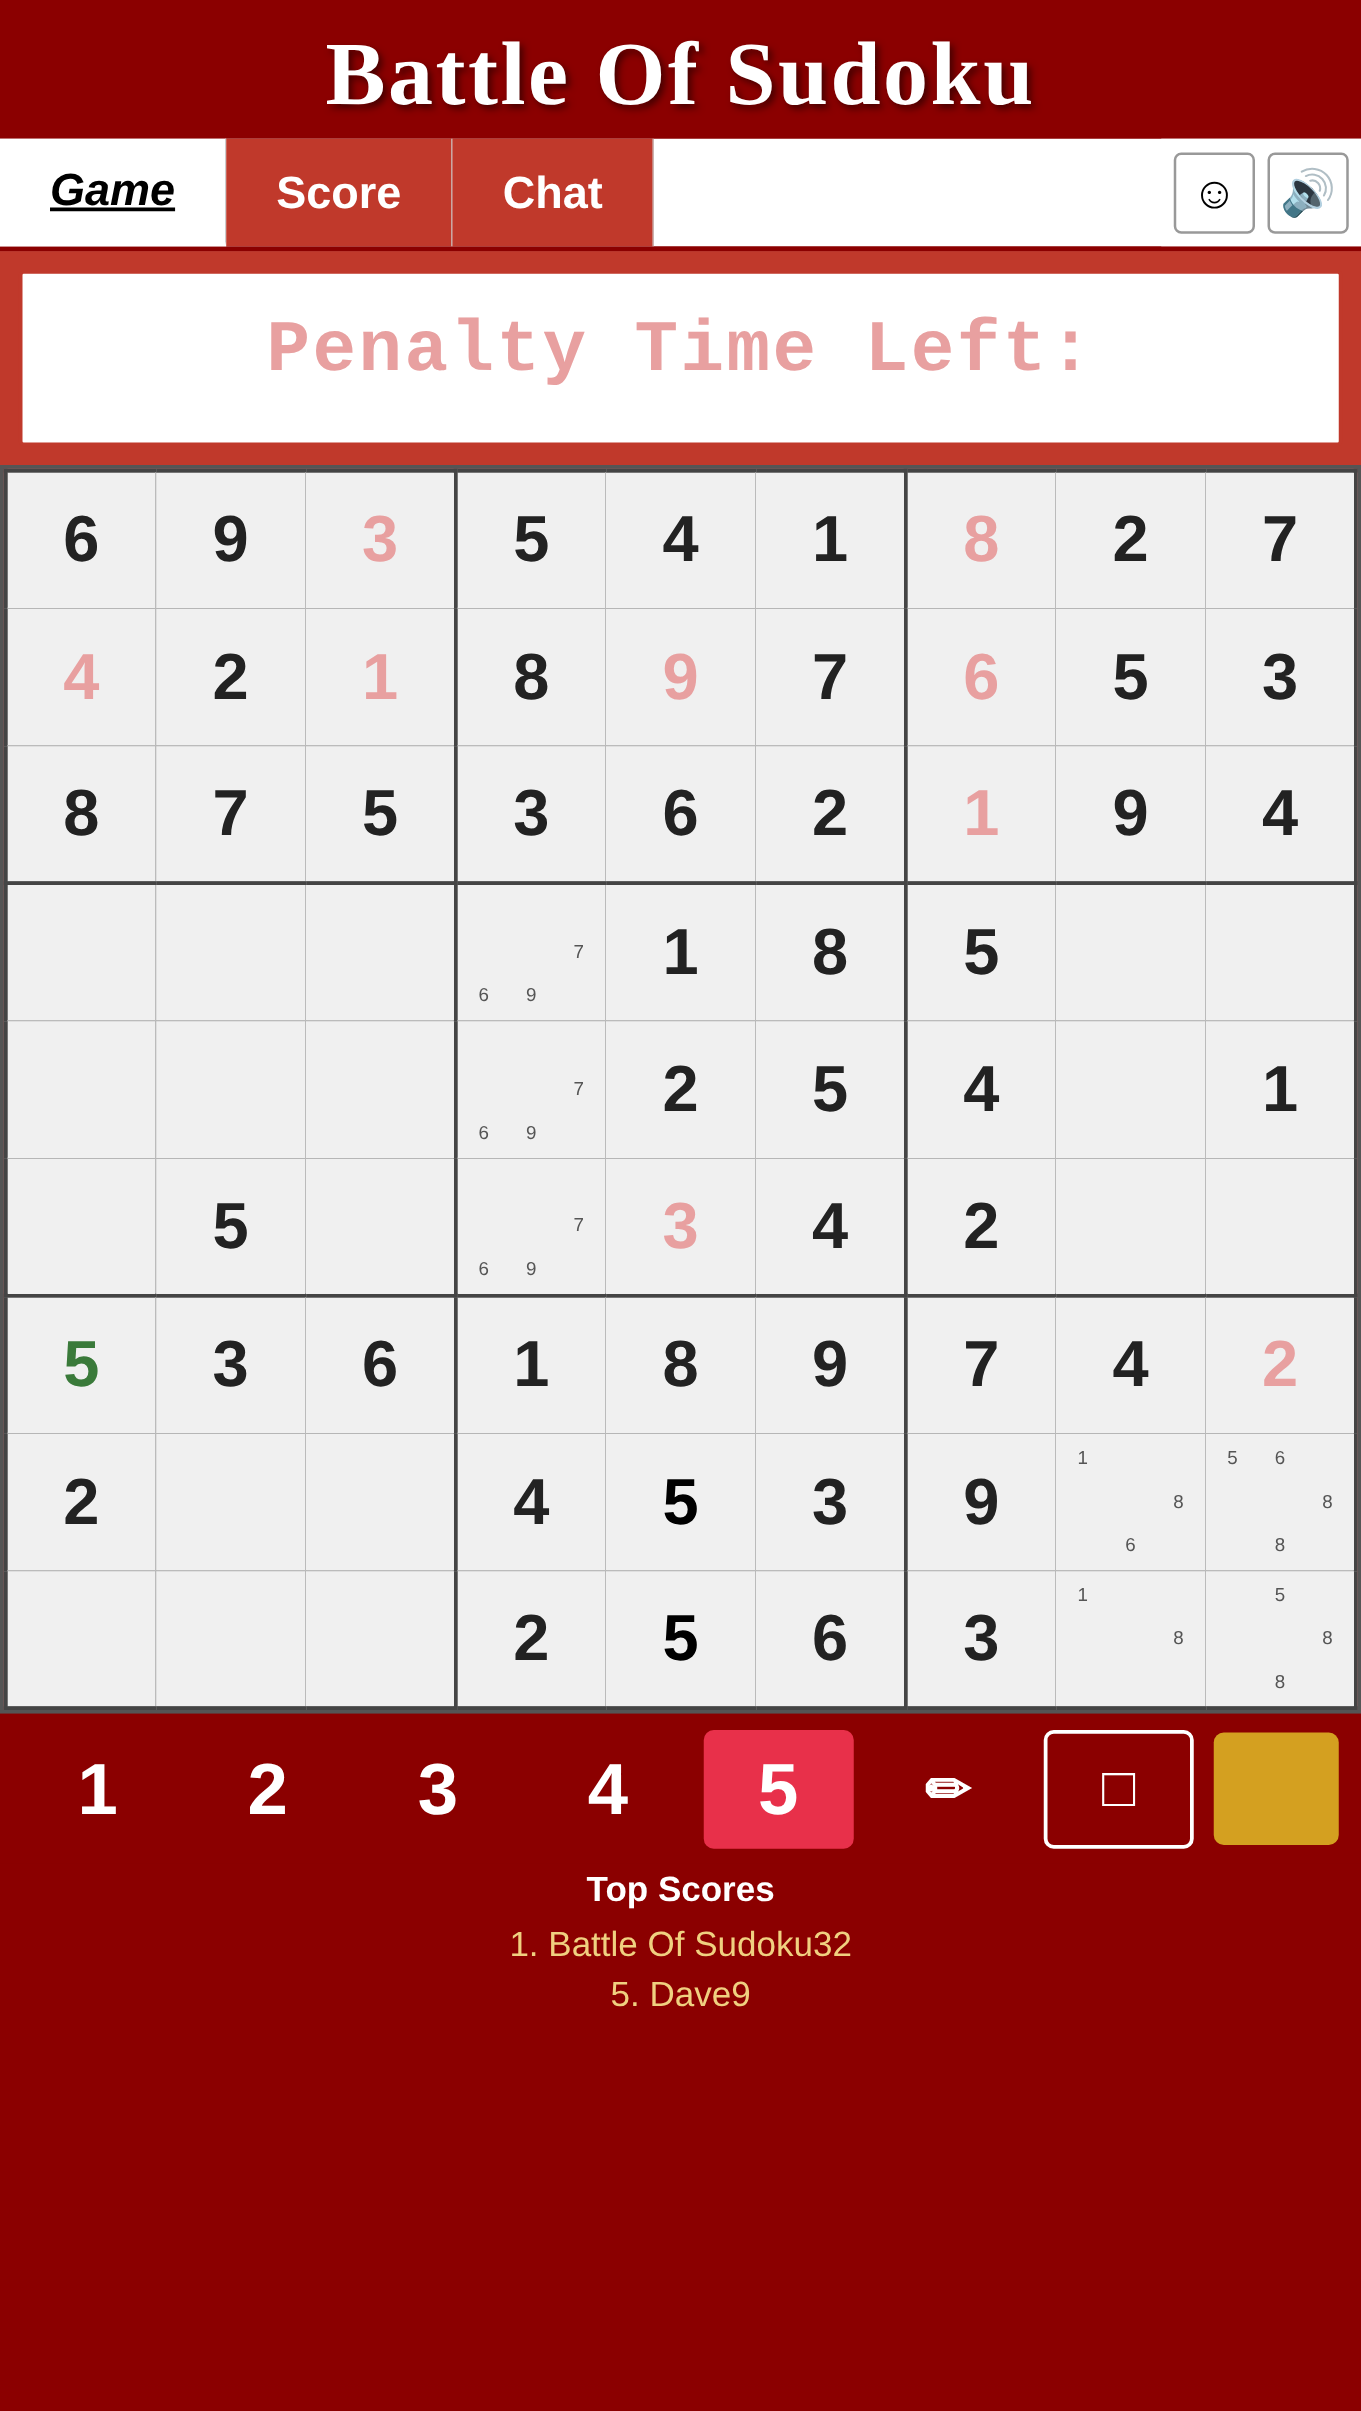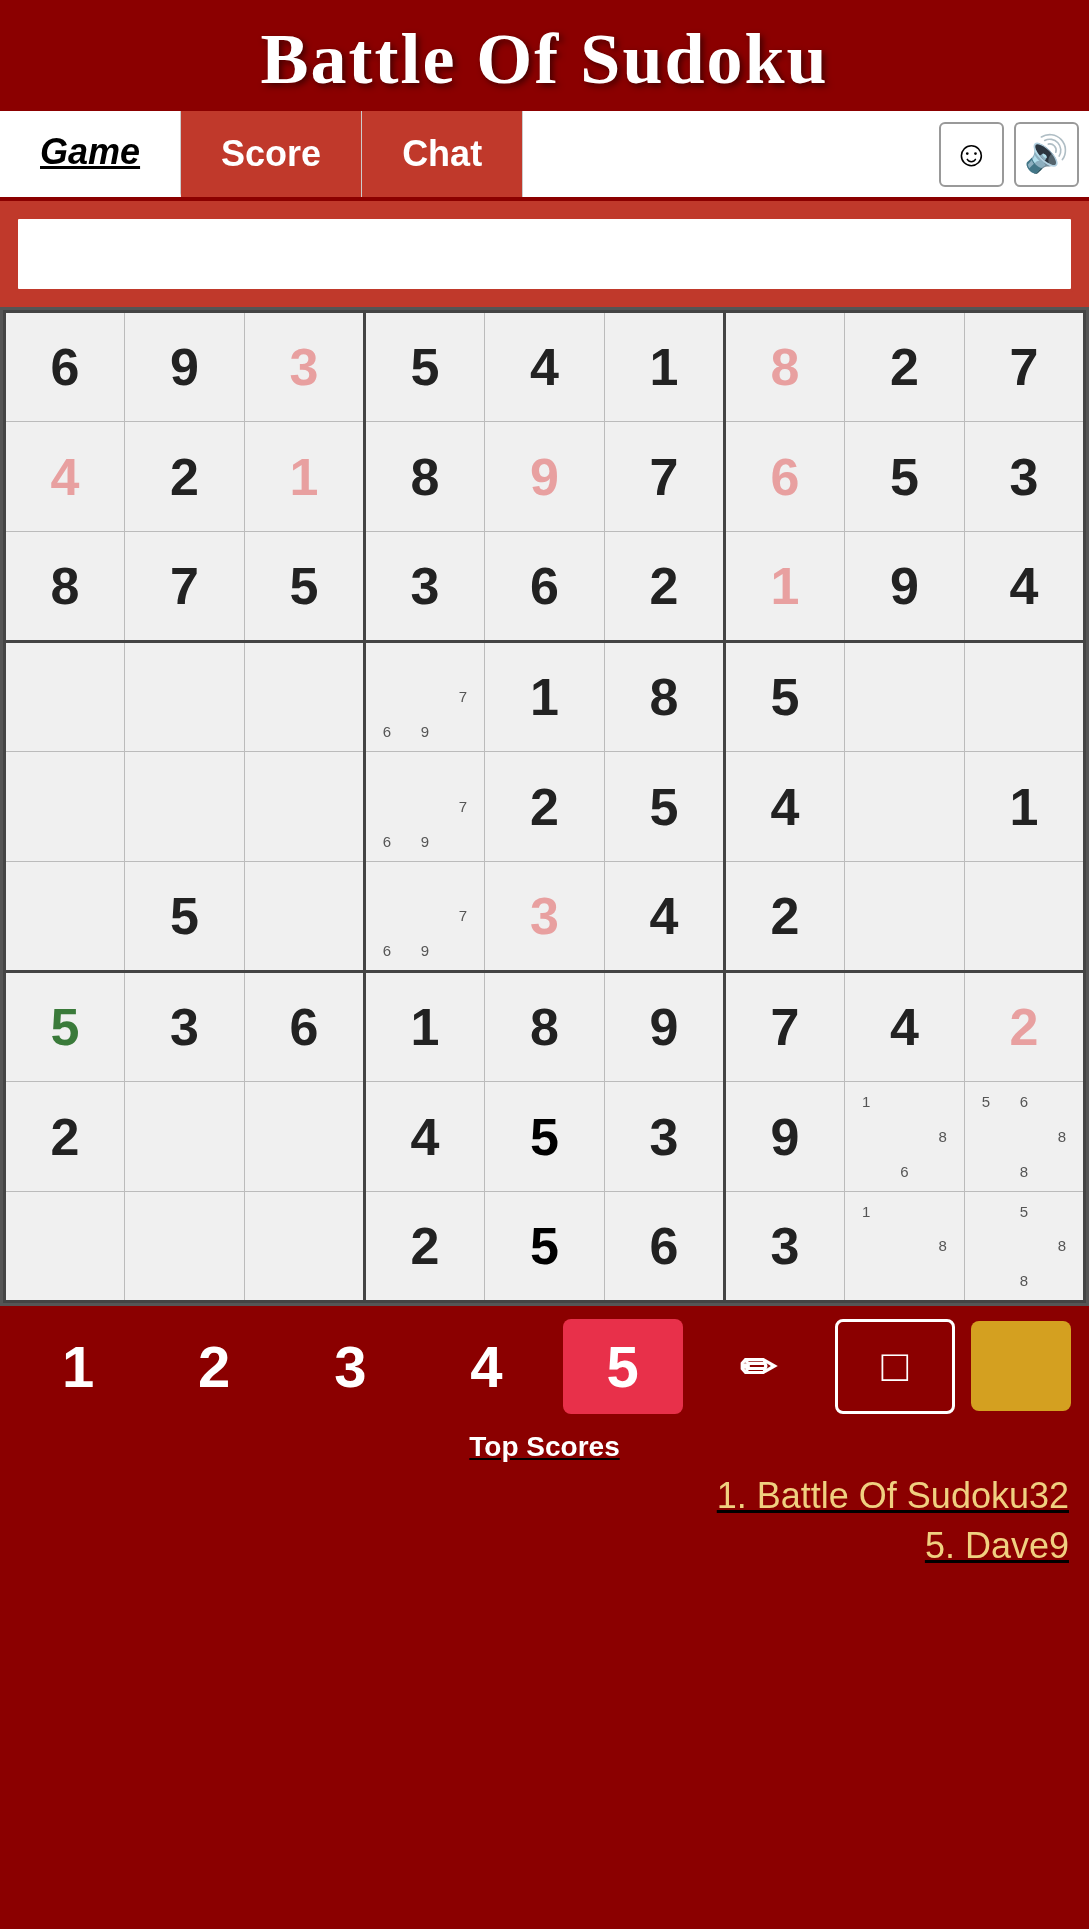--- a/index.html
+++ b/index.html
@@ -166,34 +166,33 @@
       background: transparent;
     }
     .bottom-btn.active-pink {
       background: #e8304a;
     }
 
     
     #top-scores {
       background: #8b0000;
       padding: 5px 20px 10px 20px;
-      text-decoration: underline;
     }
     #scores-header {
       text-align: center;
       color: white;
       font-size: 28px;
       font-weight: bold;
       margin-bottom: 8px;
     }
     .score-row {
       display: flex;
-      justify-content: flex-end;
+      justify-content: center;
       color: #f0d080;
-      font-size: 36px;
+      font-size: 28px;
       padding: 4px 0;
     }
 
     
     #grid-wrapper {
       border: 3px solid #555;
       margin: 0;
     }
   </style>
 </head>
@@ -208,20 +207,21 @@
   <div class="nav-tab">Score</div>
   <div class="nav-tab">Chat</div>
   <div class="nav-icons">
     <div class="nav-icon-btn">☺</div>
     <div class="nav-icon-btn">🔊</div>
   </div>
 </div>
 
 <div id="red-container">
   <div id="penalty-box">
+    <div id="penalty-label">Penalty Time Left:</div>
   </div>
 </div>
 
 <div id="grid-wrapper">
 <table id="sudoku-grid">
 <tbody id="grid-body">
         <tr>
           <td class="sudoku-cell" style="border-left: 3px solid rgb(68, 68, 68); border-top: 3px solid rgb(68, 68, 68);"><span style="color: rgb(34, 34, 34);">6</span></td>
           <td class="sudoku-cell" style="border-top: 3px solid rgb(68, 68, 68);"><span style="color: rgb(34, 34, 34);">9</span></td>
           <td class="sudoku-cell" style="border-right: 3px solid rgb(68, 68, 68); border-top: 3px solid rgb(68, 68, 68);"><span style="color: rgb(232, 160, 160);">3</span></td>

